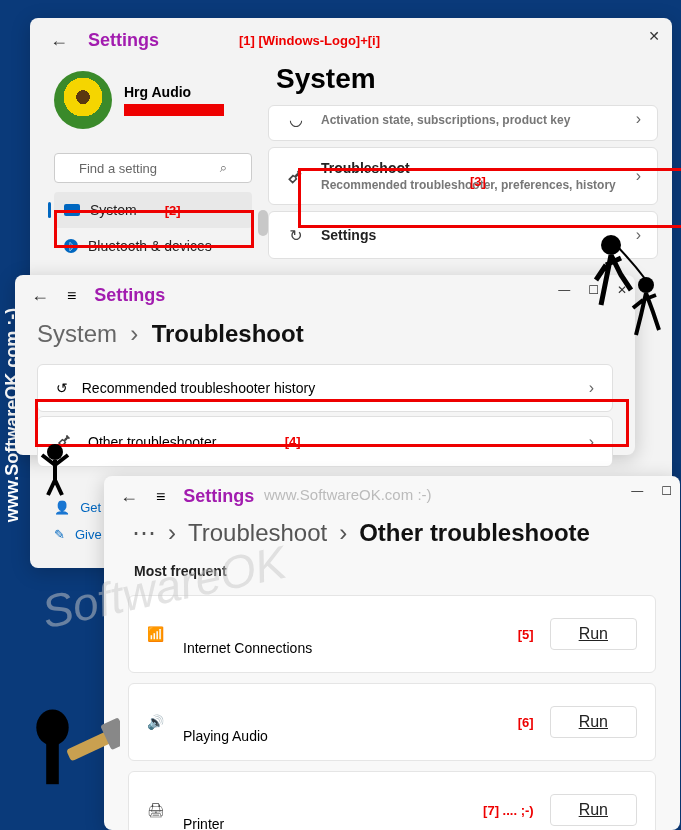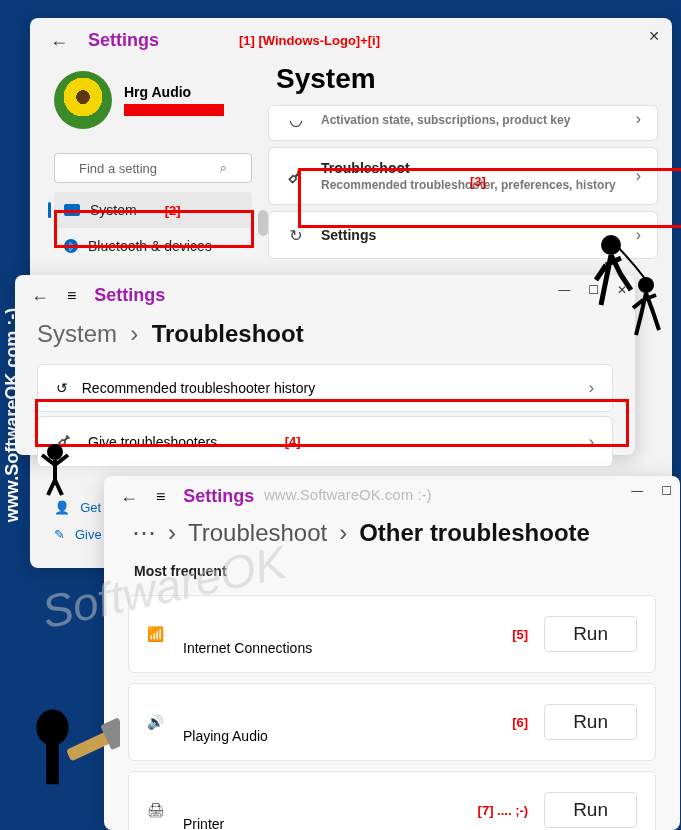--- a/index.html
+++ b/index.html
@@ -91,21 +91,21 @@
     .bc3 b { font-weight: 600; color: #111; }
     .section-h { padding: 6px 30px; font-size: 14px; font-weight: 600; color: #222; }
     .row3 {
       background: #fff; border: 1px solid #e5e5e5; border-radius: 6px;
       padding: 16px 18px; margin: 10px 24px; display: flex; align-items: center; gap: 16px; font-size: 14px;
     }
     .row3 .ic { width: 20px; color: #444; }
     .row3 .lbl { flex: 1; margin-top: 28px; }
     .run-btn {
       background: #fff; border: 1px solid #ddd; border-radius: 4px;
-      padding: 6px 28px; font-size: 19px; color: #222;
+      padding: 6px 28px; font-size: 16px; color: #222; text-decoration: underline;
     }
     
     .watermark-big {
       position: absolute; left: 40px; top: 560px; transform: rotate(-12deg);
       font-size: 46px; color: rgba(200,200,200,0.5); font-style: italic; font-weight: 400;
       z-index: 5; pointer-events: none; white-space: nowrap;
     }
     
     .deco-hammer {
       position: absolute; left: 30px; bottom: 30px; width: 90px; height: 100px; z-index: 6;
@@ -218,21 +218,21 @@
     <span>↺</span>
     <span style="flex:1">Recommended troubleshooter history</span>
     <span class="chev">›</span>
   </div>
   <div class="row2">
     <span>
       <svg width="18" height="18" viewBox="0 0 24 24" fill="none" stroke="#444" stroke-width="2">
           <path d="M14 6a4 4 0 0 1-5.6 5.6L4 16l4 4 4.4-4.4A4 4 0 0 1 18 10l-4-4z"></path>
         </svg>
     </span>
-    <span style="flex:1">Give troubleshooters</span>
+    <span style="flex:1">Other troubleshooter</span>
     <span class="anno">[4]</span>
     <span style="width:260px"></span>
     <span class="chev">›</span>
   </div>
   <div class="red-box4"></div>
 </div>
 
 <div class="window win3">
   <div class="win-controls">
     <span>—</span>

